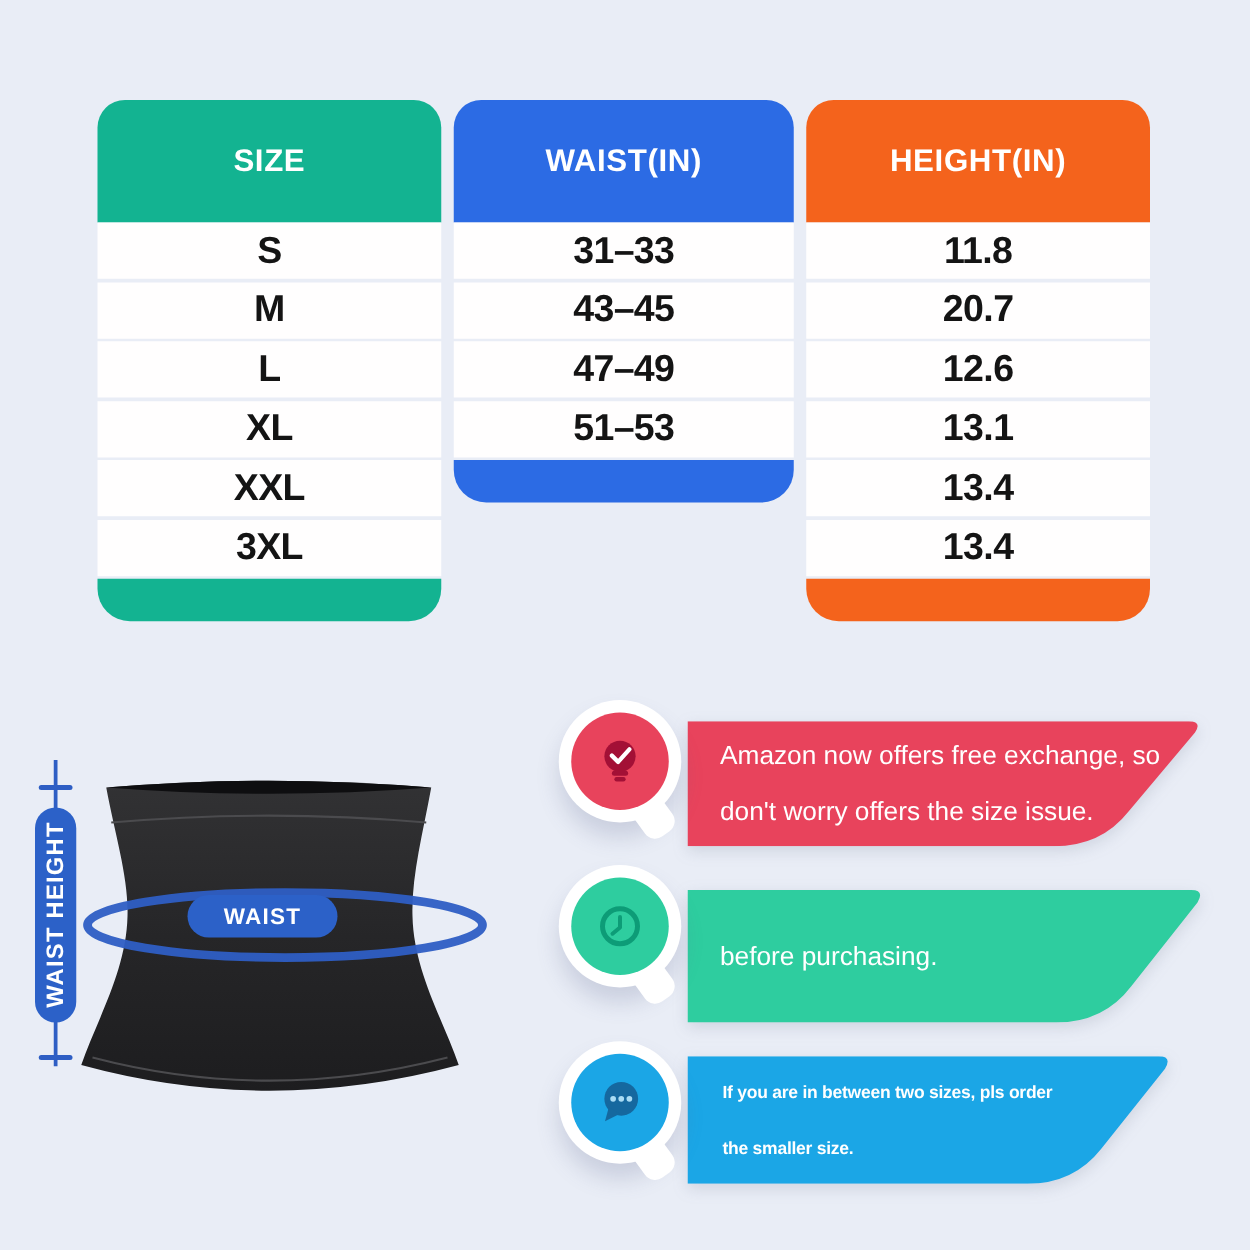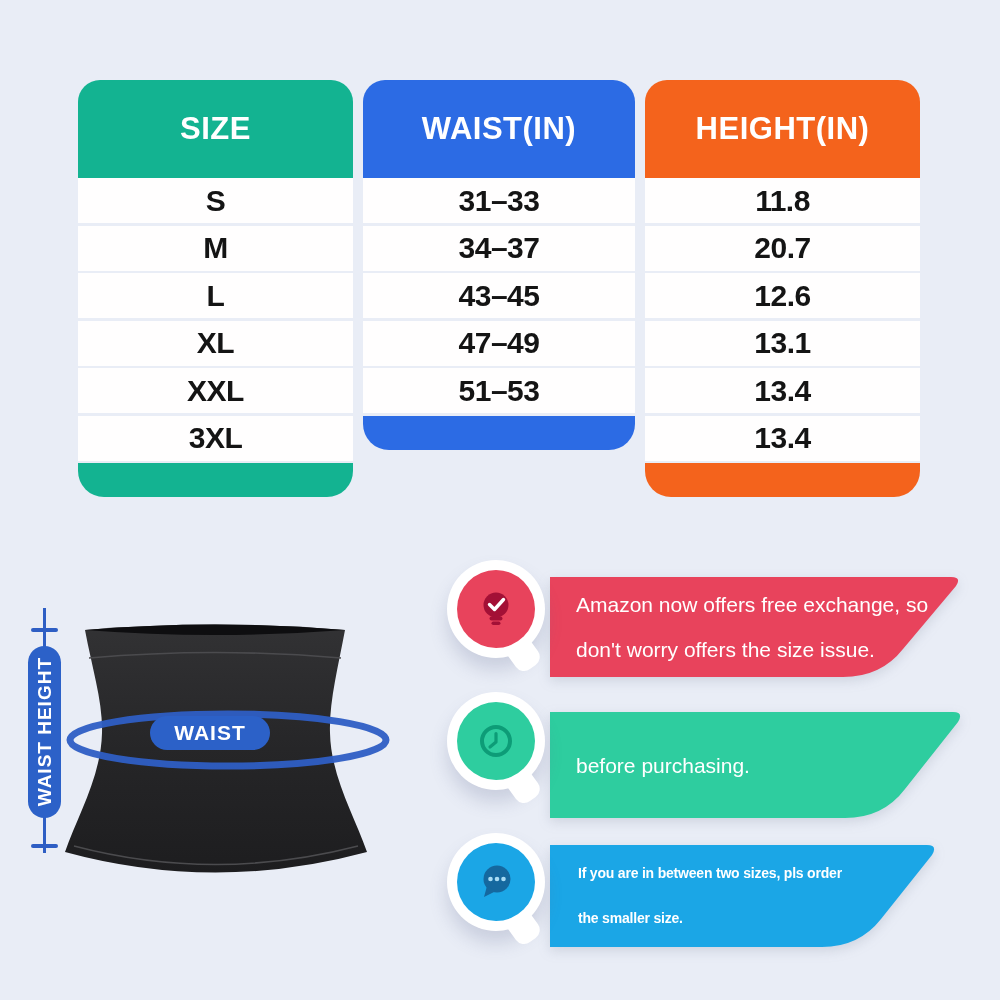--- a/index.html
+++ b/index.html
@@ -4,42 +4,42 @@
 <style>
   html,body{margin:0;padding:0;background:#e9edf6;}
   .canvas{
     position:relative;width:1000px;height:1000px;background:#e9edf6;
     overflow:hidden;font-family:"Liberation Sans",sans-serif;
   }
   
   .col{position:absolute;top:80px;}
   .col-header{
     height:98px;border-radius:22px 22px 0 0;display:flex;align-items:center;
-    justify-content:center;color:#fff;font-weight:bold;font-size:31px;letter-spacing:.5px;
+    justify-content:center;color:#fff;font-weight:bold;font-size:25px;letter-spacing:.5px;
   }
   .cell{
     height:45px;margin-bottom:2.5px;background:#fffefe;display:flex;align-items:center;
     justify-content:center;font-weight:bold;font-size:30px;color:#141414;letter-spacing:-.5px;
   }
   .col-footer{height:34px;border-radius:0 0 26px 26px;}
   
   .dim-line{position:absolute;left:43px;top:608px;width:3px;height:245px;}
   .dim-cap{position:absolute;left:31px;width:27px;height:4px;border-radius:2px;}
   .dim-pill{
     position:absolute;left:28px;top:646px;width:33px;height:172px;border-radius:17px;
     display:flex;align-items:center;justify-content:center;
   }
   .vtext{
     writing-mode:vertical-rl;transform:rotate(180deg);color:#fff;font-weight:bold;
     font-size:19px;letter-spacing:1px;white-space:nowrap;
   }
   .waist-pill{
     position:absolute;left:150px;top:716px;width:120px;height:34px;border-radius:17px;
     display:flex;align-items:center;justify-content:center;color:#fff;font-weight:bold;
-    font-size:21px;letter-spacing:1px;z-index:3;
+    font-size:18px;letter-spacing:1px;z-index:3;
   }
   .trainer-svg{position:absolute;left:50px;top:612px;}
   
   .callout{position:absolute;width:522px;height:140px;}
   .banner-svg{position:absolute;filter:drop-shadow(0 4px 6px rgba(90,100,130,.18));}
   .banner-text{
     position:absolute;display:flex;flex-direction:column;justify-content:center;gap:20px;
     color:#fff;font-size:21px;line-height:25px;white-space:nowrap;z-index:1;
   }
   .banner-text.bold{font-weight:bold;font-size:14px;letter-spacing:-.2px;}
@@ -68,21 +68,20 @@
     <div class="cell">L</div>
     <div class="cell">XL</div>
     <div class="cell">XXL</div>
     <div class="cell">3XL</div>
     <div class="col-footer" style="background: rgb(19, 179, 145);"></div>
   </div>
 
   <div class="col" style="left:363px;width:272px;">
     <div class="col-header" style="background: rgb(44, 107, 228);">WAIST(IN)</div>
     <div class="cell">31–33</div>
-    <div class="cell">34–37</div>
     <div class="cell">43–45</div>
     <div class="cell">47–49</div>
     <div class="cell">51–53</div>
     <div class="col-footer" style="background: rgb(44, 107, 228);"></div>
   </div>
 
   <div class="col" style="left:645px;width:275px;">
     <div class="col-header" style="background: rgb(244, 99, 28);">HEIGHT(IN)</div>
     <div class="cell">11.8</div>
     <div class="cell">20.7</div>

